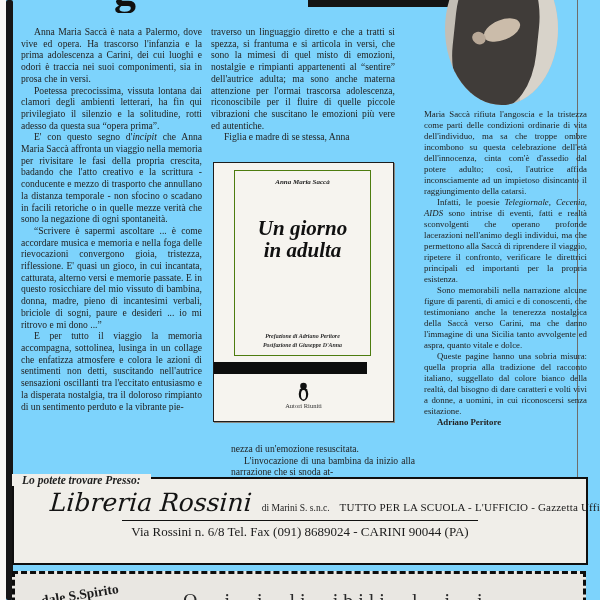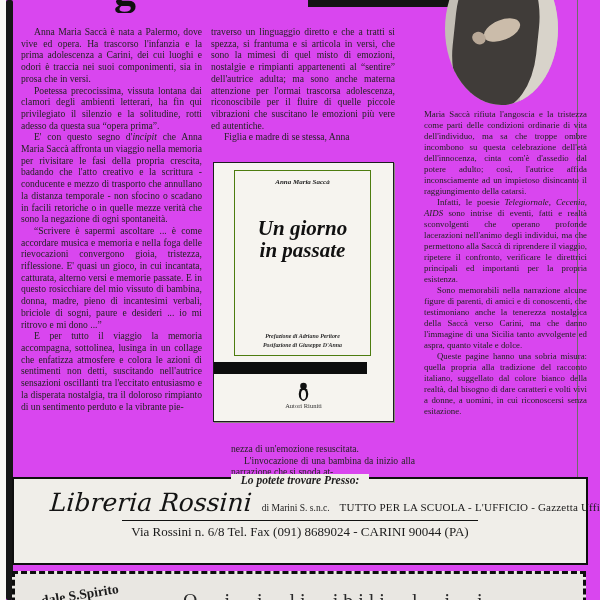--- a/index.html
+++ b/index.html
@@ -1,18 +1,18 @@
 <!DOCTYPE html>
 <html><head>
 <meta charset="utf-8">
 <style>
   html,body{margin:0;padding:0;}
   .page{
     position:relative;width:600px;height:600px;overflow:hidden;
-    background:#d946ef;color:#1e1e1e;
+    background:#7dd3fc;color:#1e1e1e;
     font-family:"Liberation Serif","DejaVu Serif",serif;
   }
   .abs{position:absolute;}
   
   .scan-white{left:0;top:0;width:6px;height:600px;background:#f9f8f5;}
   .scan-bar{left:6px;top:0;width:7px;height:600px;background:#161616;border-radius:2px;}
   .right-line{left:577px;top:0;width:1px;height:477px;background:#6f6d6a;}
   
   .headline-g{left:114px;top:0;width:52px;height:13px;overflow:hidden;}
   .headline-g span{position:absolute;top:-35px;left:0;font-size:44px;font-weight:bold;color:#101010;}
@@ -41,21 +41,21 @@
     border:1.5px solid #1d1d1d;box-shadow:1px 1px 0 #8a8880;}
   .cover-inner{position:absolute;left:20px;top:7px;width:135px;height:184px;border:1px solid #4d7c0f;text-align:center;}
   .cover-author{margin-top:7px;font-size:7px;font-weight:bold;font-style:italic;color:#222;}
   .cover-title{margin-top:32px;font-size:21px;line-height:21.5px;font-weight:bold;font-style:italic;color:#101010;}
   .cover-credits{position:absolute;bottom:6px;left:0;width:100%;font-size:5.9px;line-height:8.5px;font-weight:bold;font-style:italic;color:#2b2b2b;}
   .cover-band{position:absolute;left:0;top:199px;width:153px;height:12px;background:#0d0d0d;}
   .cover-logo{position:absolute;left:0;top:219px;width:100%;text-align:center;}
   .cover-logo svg{display:block;margin:0 auto;}
   .cover-pub{font-size:6.5px;margin-top:1px;color:#333;}
   
-  .presso{left:12px;top:470px;width:576px;text-align:center;z-index:3;}
+  .presso{left:12px;top:470px;width:576px;text-align:left;z-index:3;}
   .presso span{background:#f0eee9;padding:0 10px;font-weight:bold;font-style:italic;font-size:11.5px;position:relative;}
   .store-box{left:12px;top:477px;width:572px;height:84px;border:2px solid #0f0f0f;background:#f0eee9;}
   .store-row1{display:flex;align-items:baseline;gap:10px;padding:8px 6px 0 36px;white-space:nowrap;}
   .store-name{font-size:25px;font-style:italic;font-family:"DejaVu Serif",serif;transform:skewX(-4deg);color:#141414;}
   .store-sub{font-size:9.5px;color:#222;margin-top:16px;}
   .store-serv{font-size:11px;letter-spacing:.2px;color:#191919;}
   .store-rule{width:356px;margin:3px auto 0;border-top:1.5px solid #111;}
   .store-addr{text-align:center;font-size:13px;margin-top:3px;color:#1a1a1a;}
   
   .dash-box{left:12px;top:571px;width:568px;height:44px;border:3px dashed #0d0d0d;background:#e9e7e2;}
@@ -97,21 +97,21 @@
   <div class="abs col col2top">
     <p class="noindent" style="text-indent:0">traverso un linguaggio diretto e che a tratti si spezza, si frantuma e si articola in versi, che sono la mimesi di quel misto di emozioni, nostalgie e rimpianti appartenenti al “sentire” dell'autrice adulta; ma sono anche materna attenzione per l'ormai trascorsa adolescenza, riconoscibile per il fluire di quelle piccole vibrazioni che suscitano le emozioni più vere ed autentiche.</p>
     <p>Figlia e madre di se stessa, Anna</p>
   </div>
 
   <div class="abs cover">
     <div class="cover-inner">
       <div class="cover-author">Anna Maria Saccà</div>
       <div class="cover-title">
         <div>Un giorno</div>
-        <div>in passate</div>
+        <div>in adulta</div>
       </div>
       <div class="cover-credits">
         <div>Prefazione di Adriano Peritore</div>
         <div>Postfazione di Giuseppe D'Anna</div>
       </div>
     </div>
     <div class="cover-band"></div>
     <div class="cover-logo">
       <svg width="13" height="19" viewBox="0 0 20 30">
         <ellipse cx="10" cy="19" rx="7.5" ry="10.5" fill="#101010"></ellipse>
@@ -126,20 +126,21 @@
   <div class="abs col col2bot">
     <p class="noindent" style="text-indent:0">nezza di un'emozione resuscitata.</p>
     <p>L'invocazione di una bambina da inizio alla narrazione che si snoda at-</p>
   </div>
 
   <div class="abs col col3">
     <p style="text-indent:0">Maria Saccà rifiuta l'angoscia e la tristezza come parti delle condizioni ordinarie di vita dell'individuo, ma sa che troppe ombre incombono su questa celebrazione dell'età dell'innocenza, cinta com'è d'assedio dal potere adulto; così, l'autrice affida inconsciamente ad un impietoso disincanto il raggiungimento della catarsi.</p>
     <p><span>Infatti, le poesie </span><i>Telegiornale, Cecenia, AIDS</i><span> sono intrise di eventi, fatti e realtà sconvolgenti che operano profonde lacerazioni nell'animo degli individui, ma che permettono alla Saccà di riprendere il viaggio, ripetere il confronto, verificare le direttrici principali ed importanti per la propria esistenza.</span></p>
     <p>Sono memorabili nella narrazione alcune figure di parenti, di amici e di conoscenti, che testimoniano anche la tenerezza nostalgica della Saccà verso Carini, ma che danno l'immagine di una Sicilia tanto avvolgente ed aspra, quanto vitale e dolce.</p>
     <p>Queste pagine hanno una sobria misura: quella propria alla tradizione del racconto italiano, suggellato dal colore bianco della realtà, dal bisogno di dare caratteri e volti vivi a donne, a uomini, in cui riconoscersi senza esitazione.</p>
+    <p class="byline">Adriano Peritore</p>
   </div>
 
   <div class="abs presso">
     <span>Lo potete trovare Presso:</span>
   </div>
 
   <div class="abs store-box">
     <div class="store-row1">
       <span class="store-name">Libreria Rossini</span>
       <span class="store-sub">di Marini S. s.n.c.</span>

